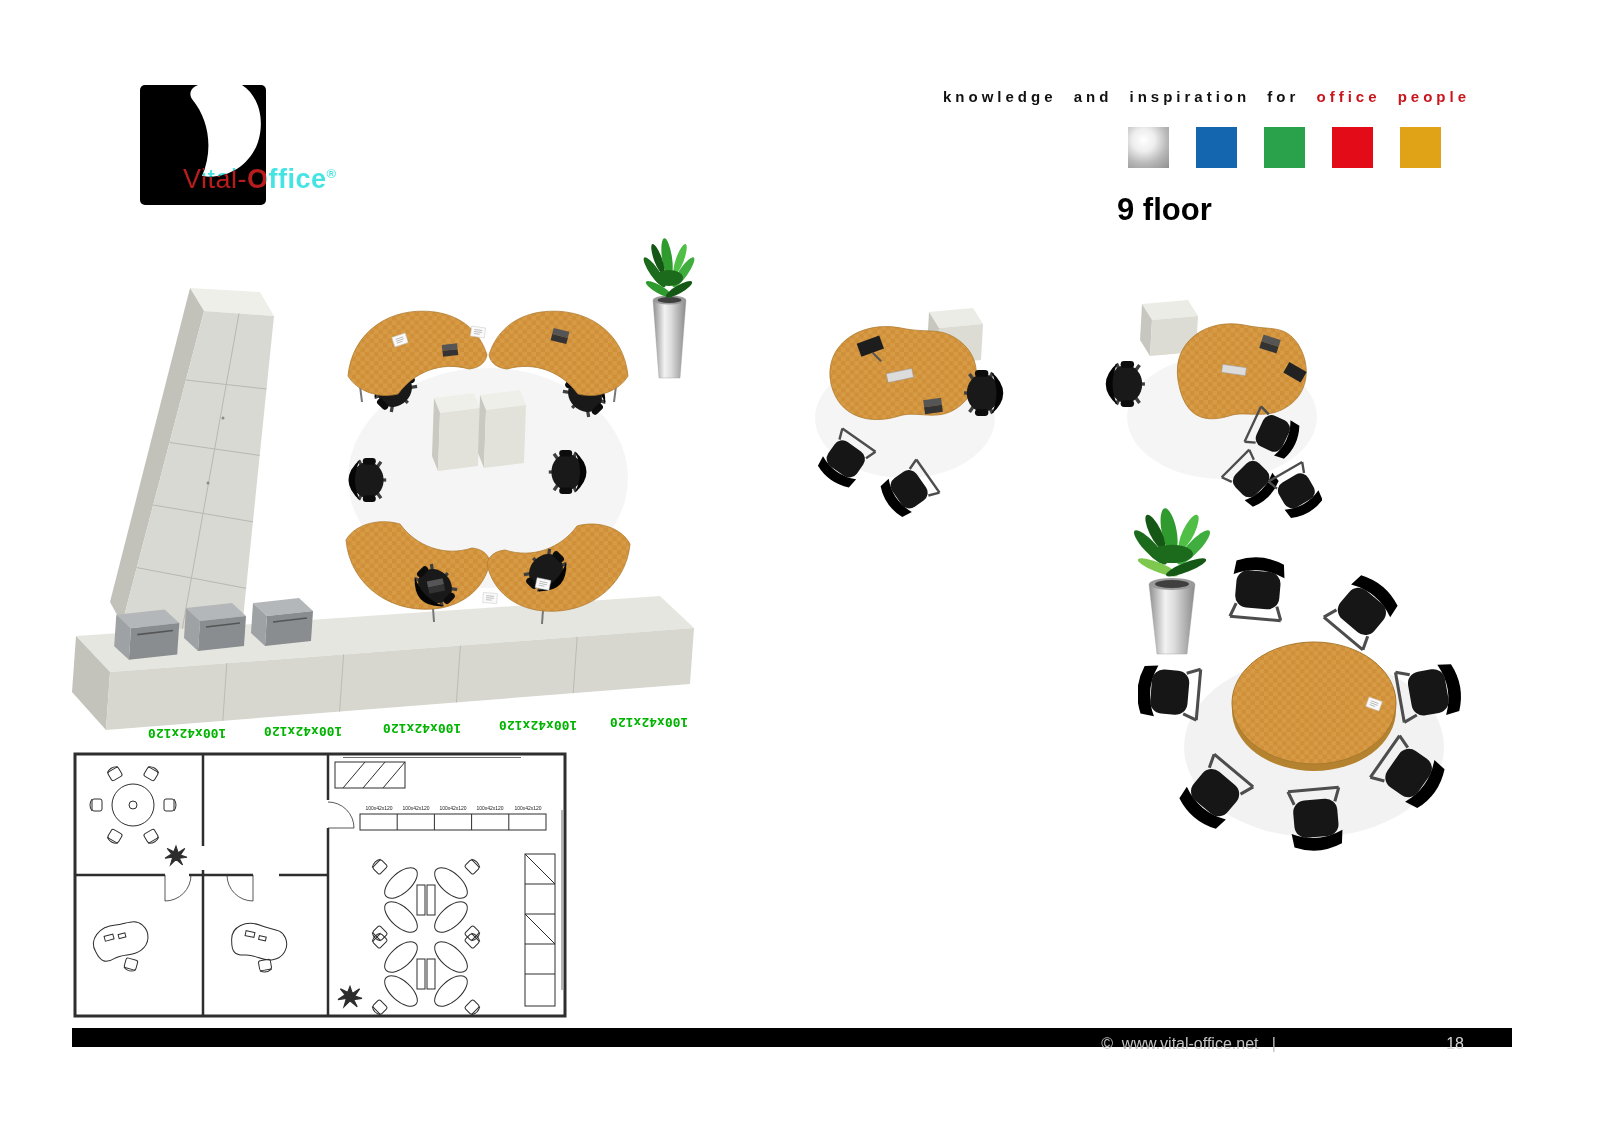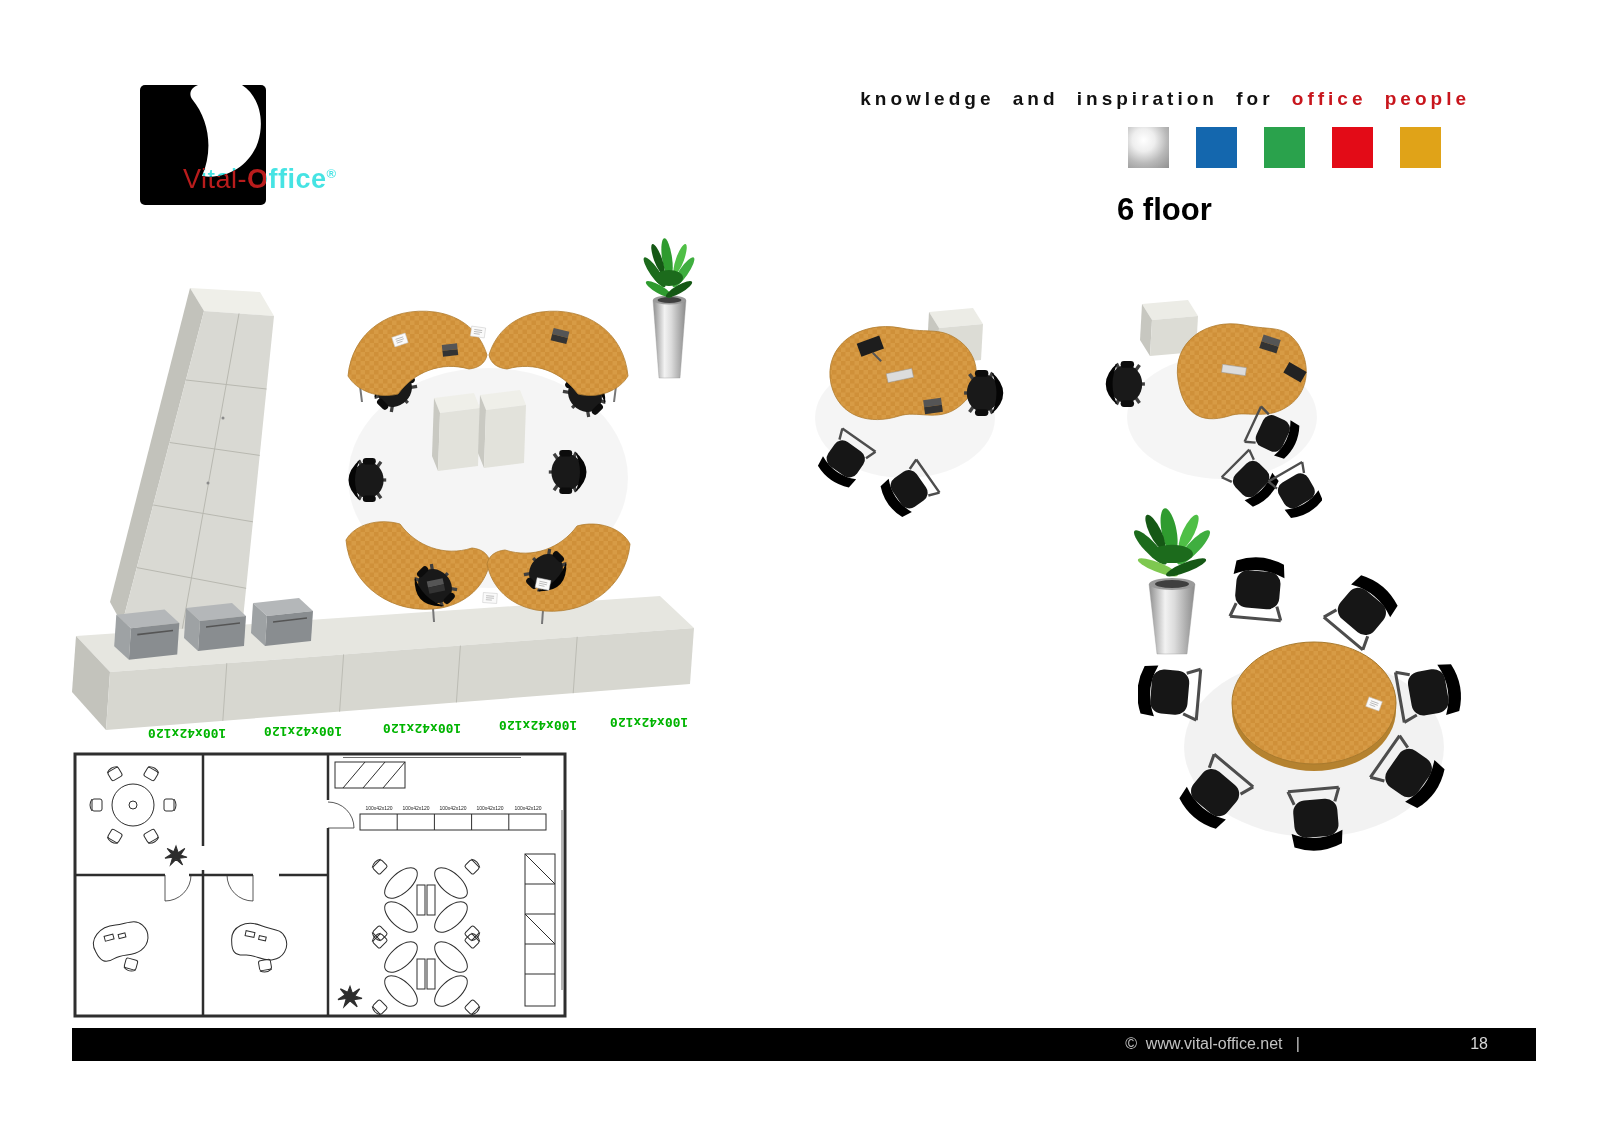--- a/index.html
+++ b/index.html
@@ -6,21 +6,21 @@
   html,body{width:1600px;height:1131px}
   body{background:#fff;font-family:"Liberation Sans",sans-serif;position:relative;overflow:hidden}
   .abs{position:absolute}
   
   .logo-text{font-size:27px;letter-spacing:.5px;white-space:nowrap}
   .blend{color:#b91c1c;mix-blend-mode:difference}
   .lt-light{font-weight:400}
   .lt-bold{font-weight:700}
   .lt-reg{font-size:13px;vertical-align:super;font-weight:700}
   
-  .tagline{font-size:19px;font-weight:700;letter-spacing:4px;word-spacing:9px;white-space:nowrap;color:#111}
+  .tagline{font-size:15px;font-weight:700;letter-spacing:4px;word-spacing:9px;white-space:nowrap;color:#111}
   
   .swatch-row{display:flex;gap:27px}
   .swatch{width:41px;height:41px}
   .swatch.silver{background:radial-gradient(circle at 38% 32%,#ffffff 0%,#eee 30%,#b9b9b9 62%,#8f8f8f 100%)}
   
   .floor-label{font-size:31px;font-weight:700;color:#000}
   
   .dim-label{font-family:"DejaVu Sans Mono",monospace;font-size:13px;font-weight:700;transform:rotate(180deg);white-space:nowrap}
   
   .footer{background:#000}
@@ -119,21 +119,21 @@
   <div class="abs tagline" style="right:130px;top:88px"><span>knowledge and inspiration for </span><span style="color: rgb(200, 21, 28);">office people</span></div>
 
   <div class="abs swatch-row" style="left:1128px;top:127px">
     <div class="swatch silver"></div>
     <div class="swatch" style="background-color: rgb(20, 103, 174);"></div>
     <div class="swatch" style="background-color: rgb(42, 162, 76);"></div>
     <div class="swatch" style="background-color: rgb(227, 11, 23);"></div>
     <div class="swatch" style="background-color: rgb(224, 163, 24);"></div>
   </div>
 
-  <div class="abs floor-label" style="left:1117px;top:192px">6 floor</div>
+  <div class="abs floor-label" style="left:1117px;top:192px">9 floor</div>
 
   <div class="abs" style="left:108px;top:288px;width:180px;height:368px">
     <svg width="180" height="368" viewBox="0 0 180 368">
       <path d="M82,0 L152,4 L166,28 L96,23 Z" fill="#efefe9"></path>
       <path d="M82,0 L96,23 L14,336 L2,314 Z" fill="#c2c2bb"></path>
       <path d="M96,23 L166,28 L132,360 L14,336 Z" fill="#d9d9d3"></path>
       <g stroke="#b8b8b0" stroke-width="1">
         <line x1="78" y1="92" x2="158.5" y2="101"></line>
         <line x1="61.6" y1="154.5" x2="151.7" y2="167.4"></line>
         <line x1="45.2" y1="217" x2="144.9" y2="233.8"></line>
@@ -372,18 +372,18 @@
       <g font-family="Liberation Sans, sans-serif" font-size="5" fill="#222" text-anchor="middle">
         <text x="306" y="60">100x42x120</text>
         <text x="343" y="60">100x42x120</text>
         <text x="380" y="60">100x42x120</text>
         <text x="417" y="60">100x42x120</text>
         <text x="455" y="60">100x42x120</text>
       </g>
     </svg>
   </div>
 
-  <div class="abs footer" style="left:72px;right:64px;top:1028px;height:33px">
+  <div class="abs footer" style="left:72px;right:88px;top:1028px;height:19px">
     <span class="abs" style="right:236px;top:7px">©  www.vital-office.net   |</span>
     <span class="abs pagenum" style="right:48px;top:7px">18</span>
   </div>
 
 </div>
 
 </body></html>

